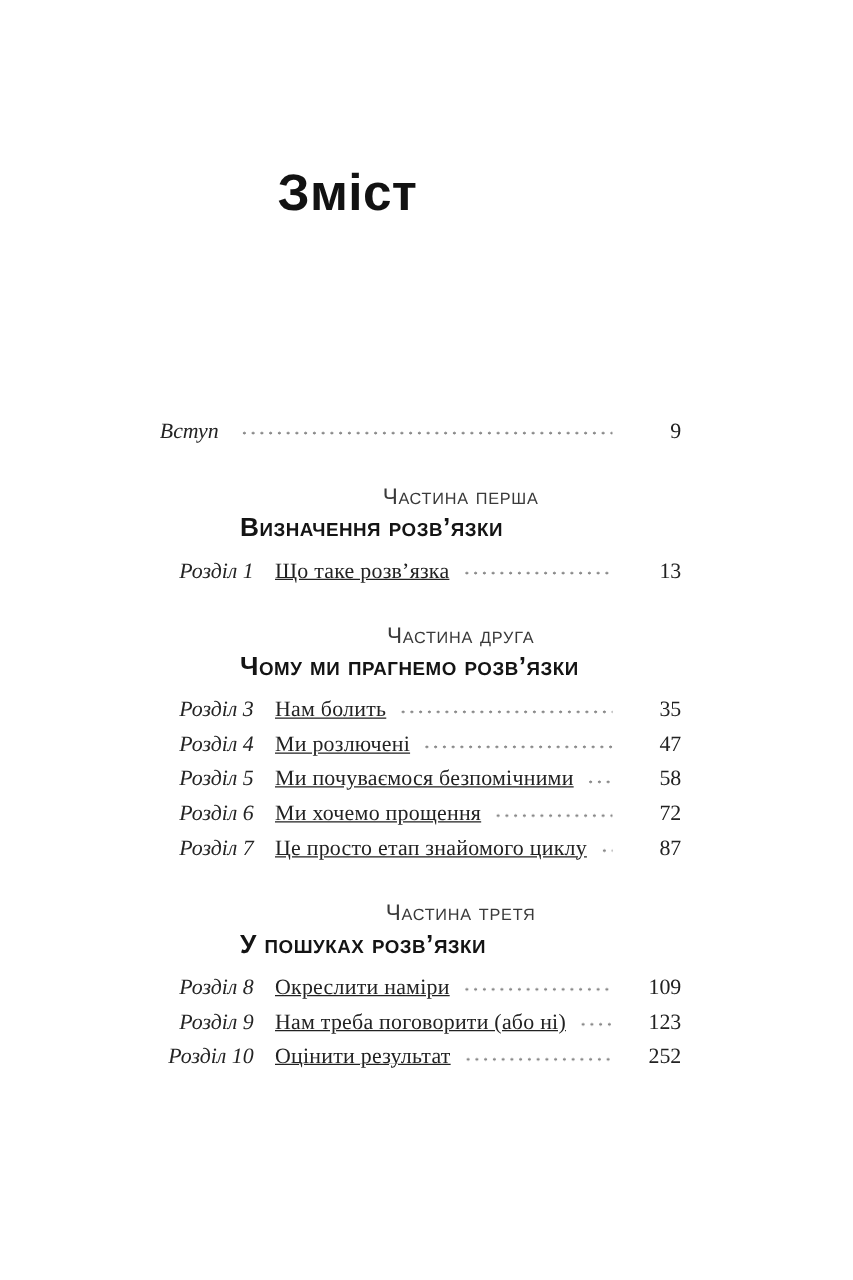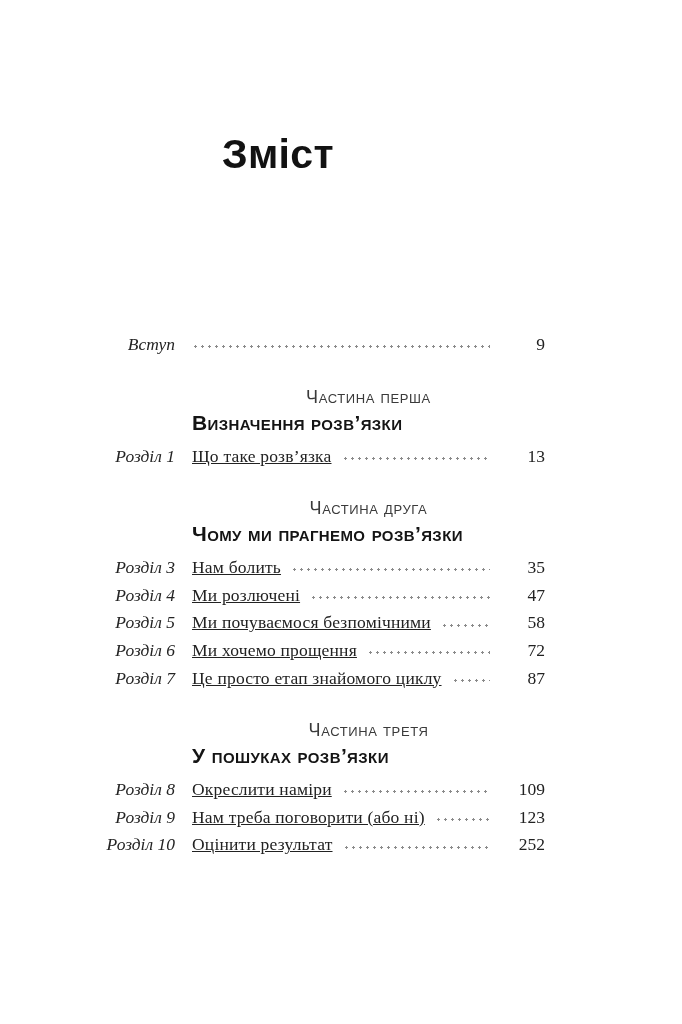--- a/index.html
+++ b/index.html
@@ -85,21 +85,21 @@
   .part-title {
     font-family: "Liberation Sans", sans-serif;
     font-variant: small-caps;
     font-weight: 700;
     font-size: 21px;
     line-height: 24px;
     margin-top: 4px;
     letter-spacing: 0.4px;
     color: #141414;
   }
-  .chapters { margin-top: 8px; }
+  .chapters { margin-top: 8px; padding-left: 28px; }
 </style>
 </head>
 <body>
 
 <div class="page">
 
   <h1 class="page-title">Зміст</h1>
 
   <div class="toc">
 

